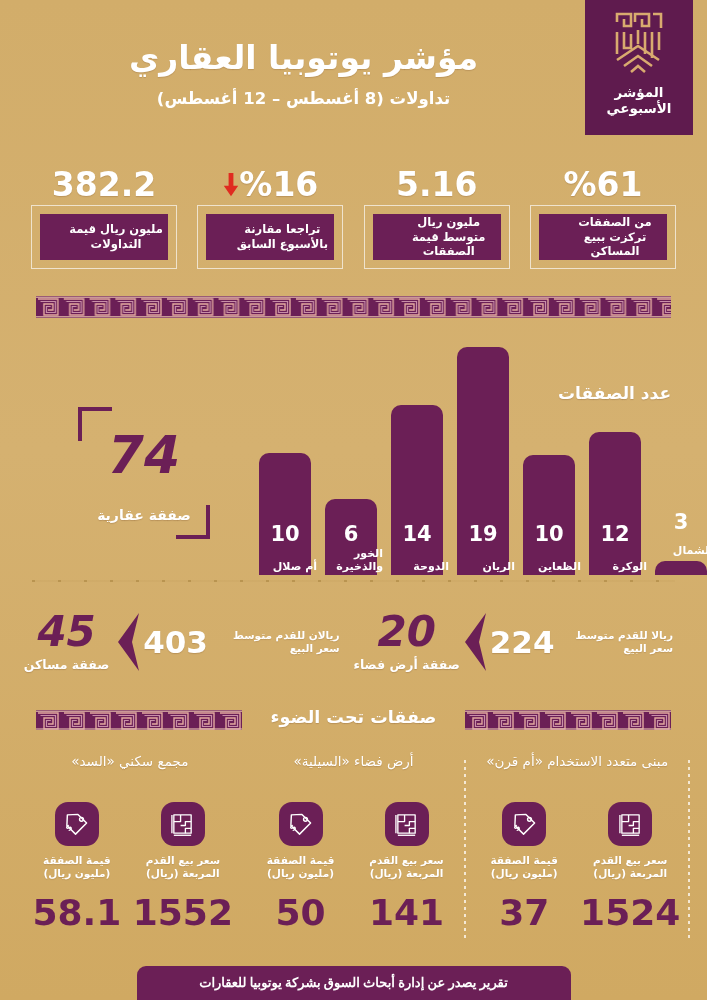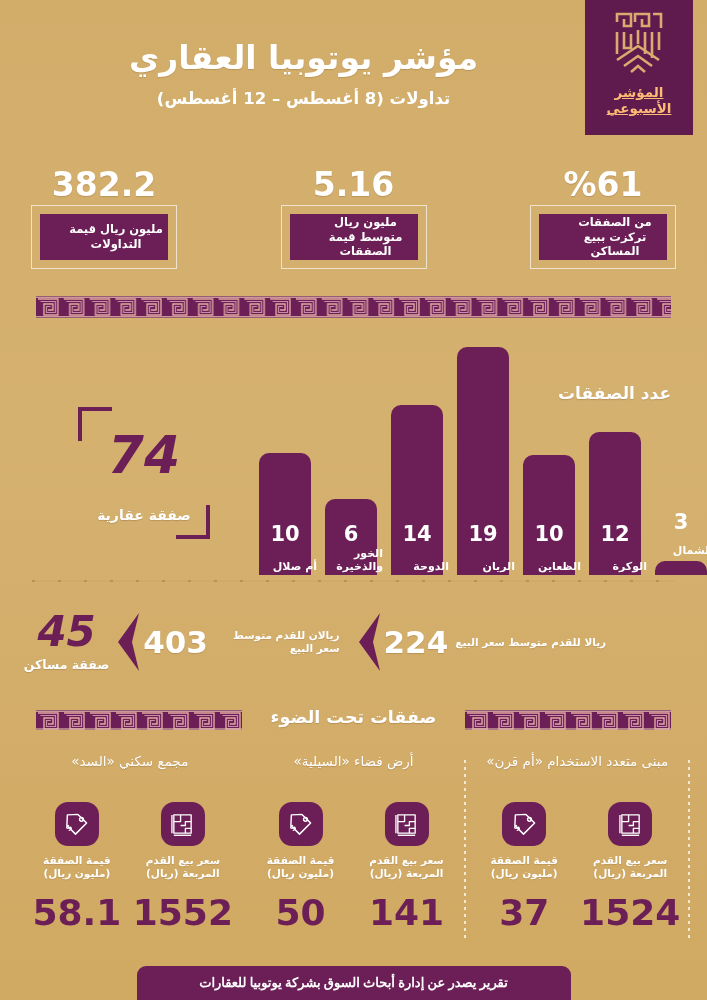--- a/index.html
+++ b/index.html
@@ -47,27 +47,26 @@
     padding-top: 10px;
   }
 
   .logo-mark {
     width: 56px;
     height: 68px;
   }
 
   .logo-text {
     margin-top: 6px;
-    color: #fdba74;
+    color: #ffffff;
     font-size: 13.5px;
     font-weight: bold;
     line-height: 1.22;
     text-align: center;
     letter-spacing: 0px;
-    text-decoration: underline;
   }
 
   .title-block {
     position: absolute;
     top: 40px;
     right: 140px;
     left: 40px;
     text-align: center;
   }
 
@@ -533,20 +532,33 @@
   <div class="kpi-row">
 
     <div class="kpi">
       <div class="kpi-value">382.2</div>
       <div class="kpi-frame"></div>
       <div class="kpi-chip">
         <div class="kpi-label">مليون ريال قيمة التداولات</div>
       </div>
     </div>
 
+    <div class="kpi">
+      <div class="kpi-value">
+        <span class="arrow-down">
+          <svg viewBox="0 0 20 30" width="16" height="26" aria-hidden="true">
+            <path d="M7 0 H13 V16 H19 L10 29 L1 16 H7 Z" fill="#e02b20"></path>
+          </svg>
+        </span><span>%16</span>
+      </div>
+      <div class="kpi-frame"></div>
+      <div class="kpi-chip">
+        <div class="kpi-label">تراجعا مقارنة بالأسبوع السابق</div>
+      </div>
+    </div>
 
     <div class="kpi">
       <div class="kpi-value">5.16</div>
       <div class="kpi-frame"></div>
       <div class="kpi-chip">
         <div class="kpi-label">مليون ريال متوسط قيمة الصفقات</div>
       </div>
     </div>
 
     <div class="kpi">
@@ -656,20 +668,24 @@
           <path d="M24 0 L3 29 L24 58 L17 29 Z" fill="#6b1f56"></path>
         </svg>
       </span>
       <div class="stat-side">
         <div class="stat-mid">403</div>
         <div class="stat-small-label">ريالان للقدم متوسط سعر البيع</div>
       </div>
     </div>
 
     <div class="stat-group">
+      <div class="stat-main">
+        <div class="stat-big">20</div>
+        <div class="stat-big-label">صفقة أرض فضاء</div>
+      </div>
       <span class="chevron">
         <svg viewBox="0 0 26 58" width="26" height="58" aria-hidden="true">
           <path d="M24 0 L3 29 L24 58 L17 29 Z" fill="#6b1f56"></path>
         </svg>
       </span>
       <div class="stat-side">
         <div class="stat-mid">224</div>
         <div class="stat-small-label">ريالا للقدم متوسط سعر البيع</div>
       </div>
     </div>

